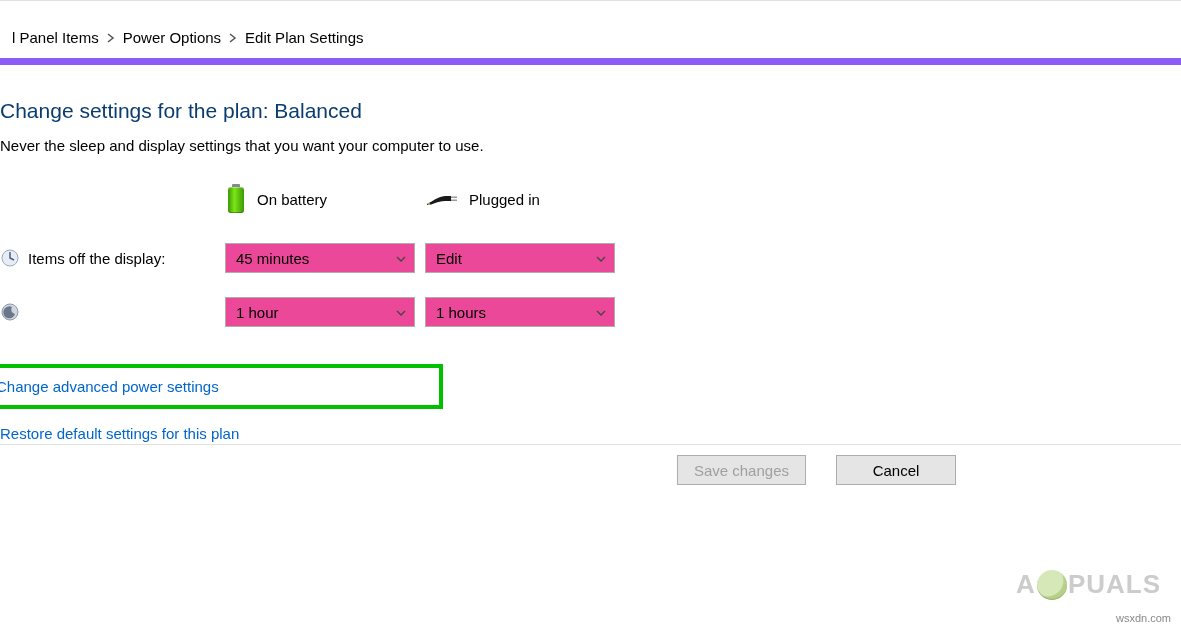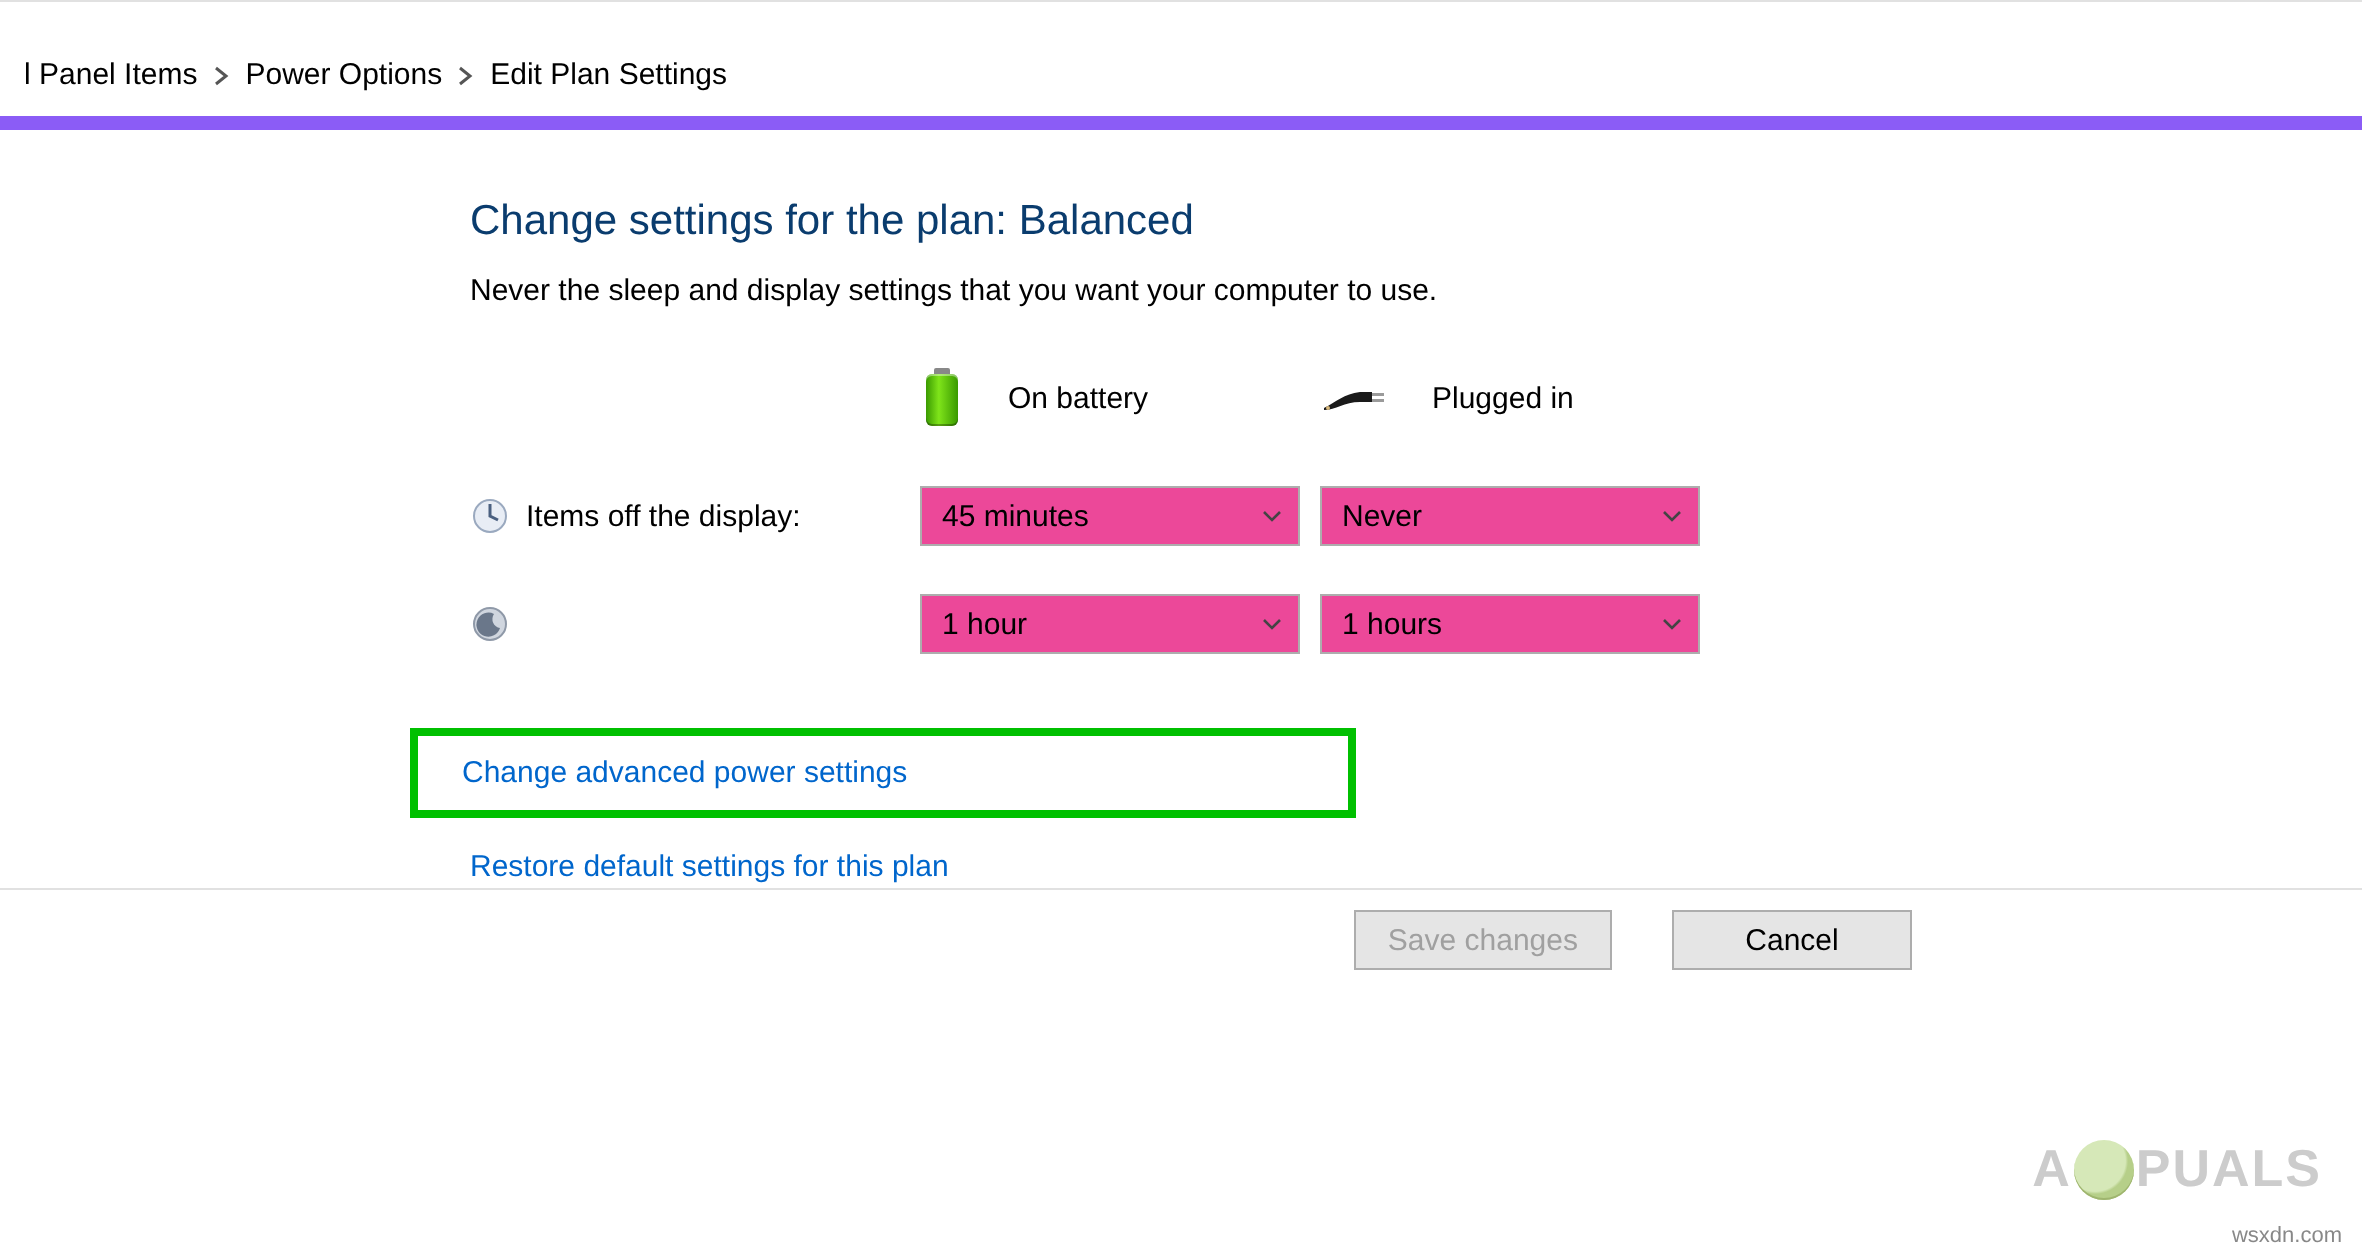--- a/index.html
+++ b/index.html
@@ -20,40 +20,39 @@
       display: flex;
       align-items: center;
       padding-left: 12px;
     }
     .breadcrumb span, .breadcrumb .chev { margin-right: 6px; }
     .breadcrumb .chev {
       display: inline-flex; align-items:center; justify-content:center;
       width: 12px; color:#555;
     }
     .content {
-      padding-left: 235px;
       padding-top: 34px;
       width: 1100px;
     }
     .heading {
       color: #0a3c6e;
       font-size: 21px;
       font-weight: 400;
       margin-bottom: 14px;
     }
     .subtext {
       margin-bottom: 20px;
     }
     .cols {
       display:flex;
       margin-top: 14px;
       margin-bottom: 6px;
     }
     .label-col { width:225px; display:flex; align-items:center; gap:8px; }
-    .field-col { width:200px; display:flex; align-items:center; gap:22px;text-align:right;}
+    .field-col { width:200px; display:flex; align-items:center; gap:10px;text-align:right;}
     .hdr-row { height:50px; }
     .row { height:40px; margin-bottom:14px; }
     .battery-icon {
         width:22px; height:30px;
         position:relative;
     }
     .battery-icon .cap { position:absolute; top:0; left:7px; width:8px; height:3px; background:#888; border-radius:1px 1px 0 0;}
     .battery-icon .body {
         position:absolute; top:3px; left:3px; width:16px; height:26px;
         background: linear-gradient(to right,#3a9a00,#7fe41a 40%,#3a9a00);
@@ -183,21 +182,21 @@
         <span>45 minutes</span>
         <span class="arrow">
           <svg width="10" height="6" viewBox="0 0 10 6">
               <path d="M1 1 L5 5 L9 1" stroke="#444" stroke-width="1.3" fill="none"></path>
             </svg>
         </span>
       </div>
     </div>
     <div class="field-col">
       <div class="select">
-        <span>Never</span>
+        <span>Edit</span>
         <span class="arrow">
           <svg width="10" height="6" viewBox="0 0 10 6">
               <path d="M1 1 L5 5 L9 1" stroke="#444" stroke-width="1.3" fill="none"></path>
             </svg>
         </span>
       </div>
     </div>
   </div>
 
   <div class="cols row">

